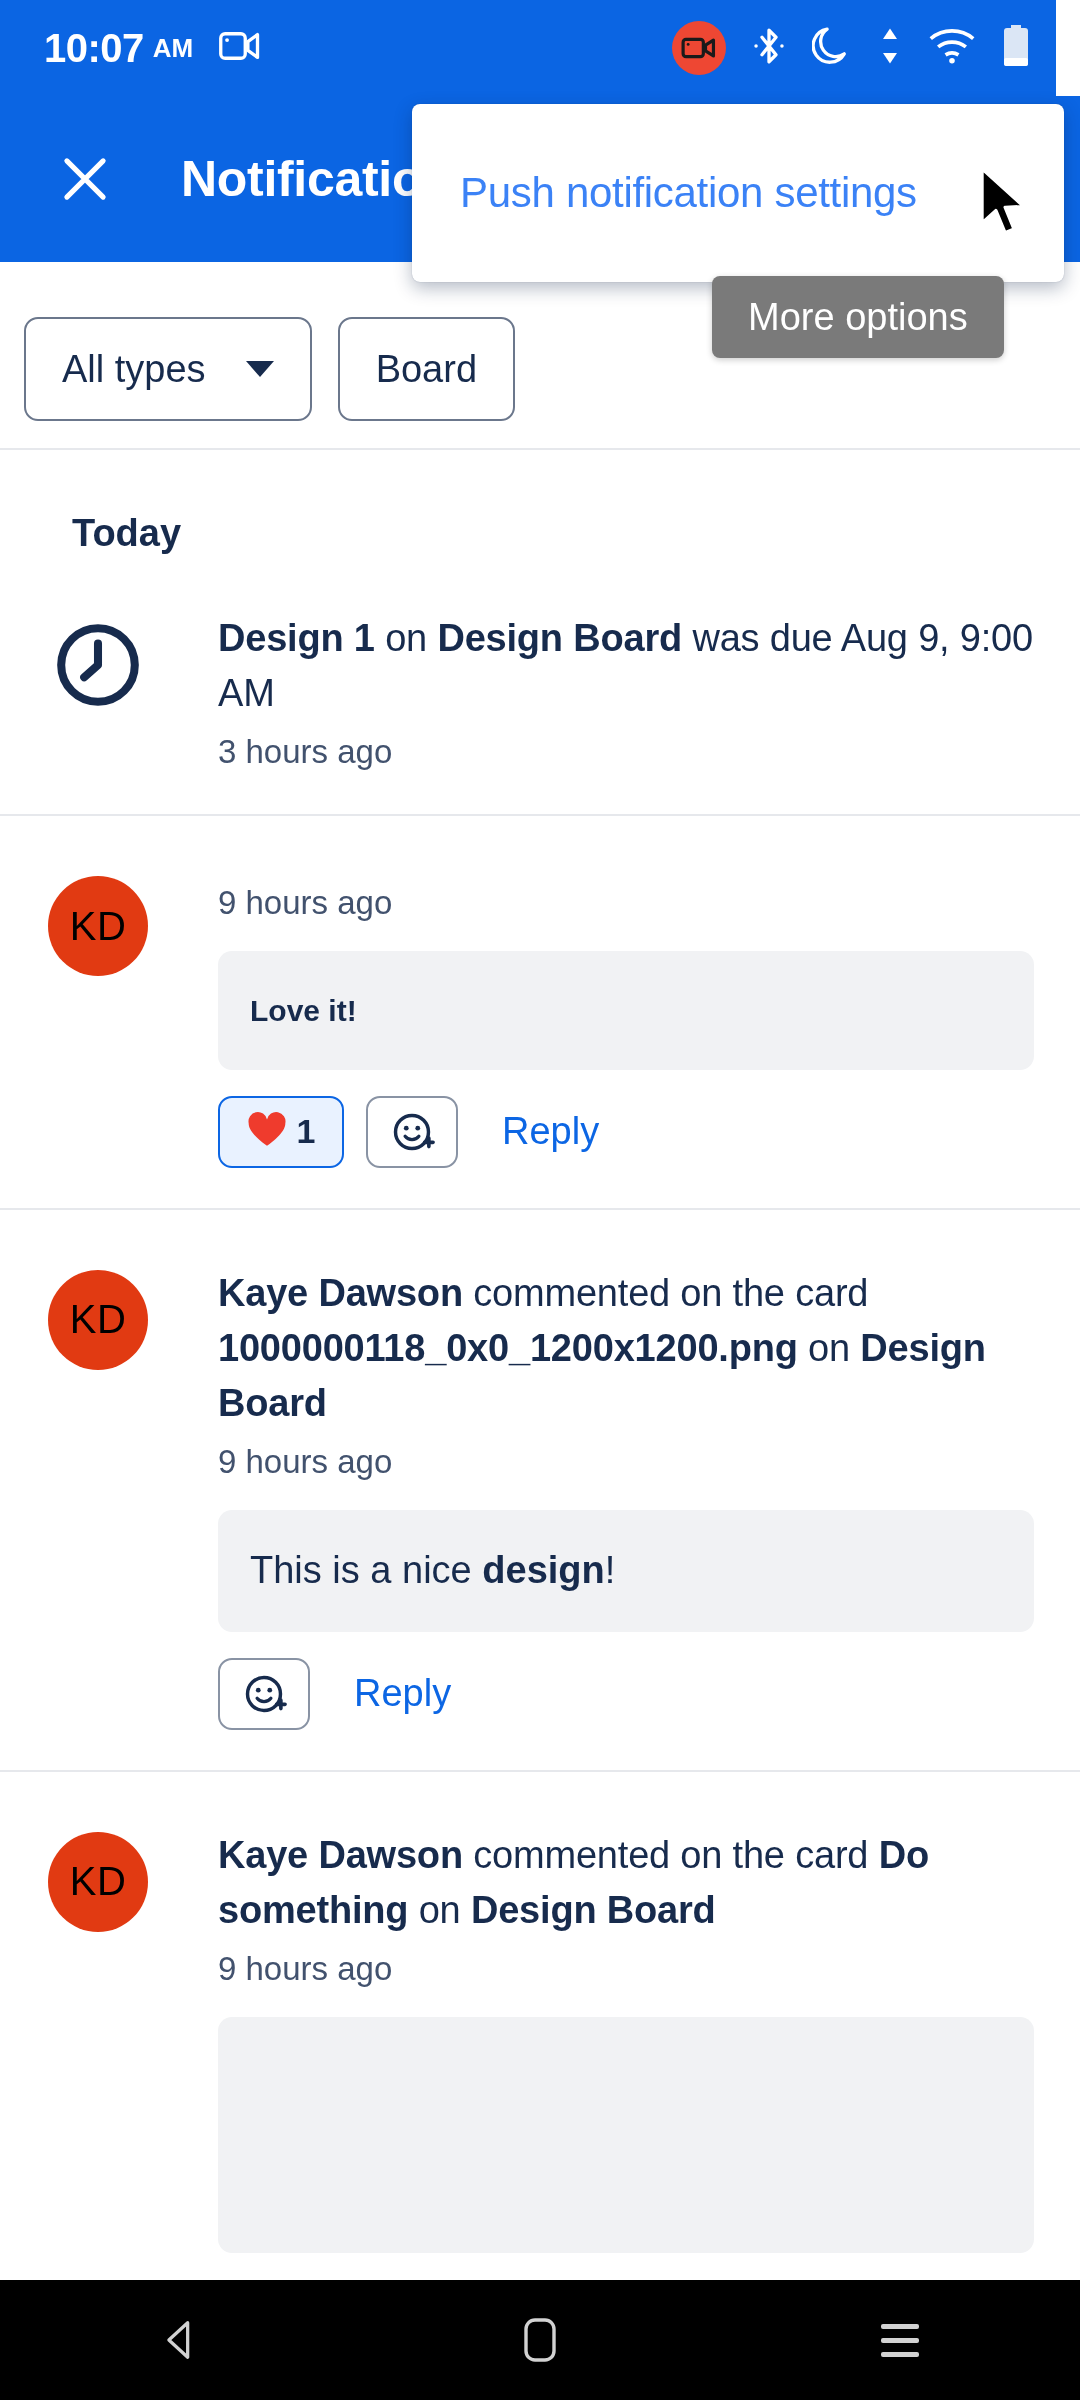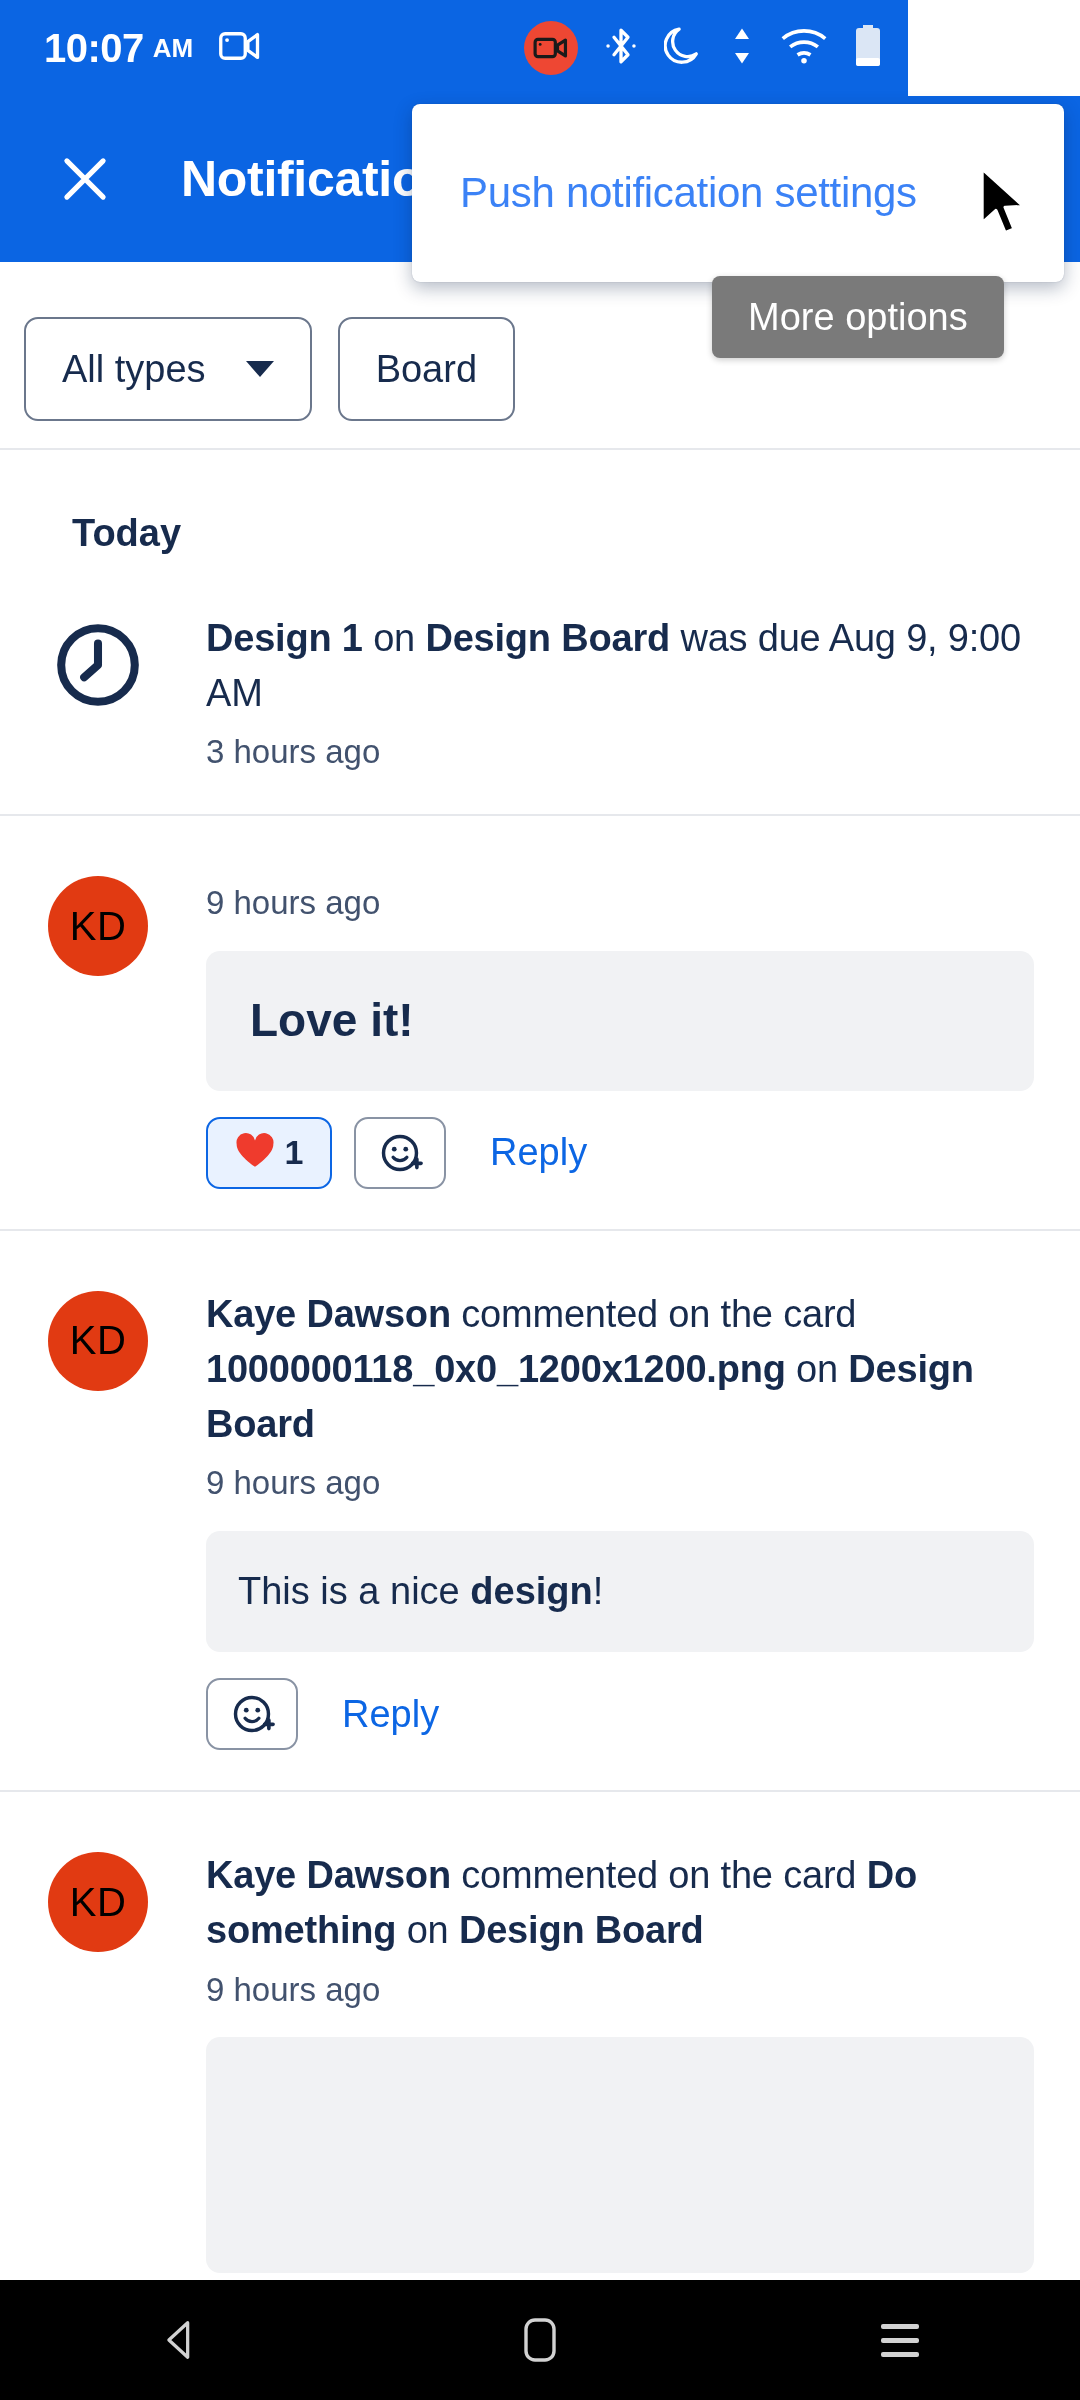--- a/index.html
+++ b/index.html
@@ -12,21 +12,21 @@
   #screen {
     position: relative;
     width: 1080px; height: 2400px;
     background: #ffffff;
     overflow: hidden;
   }
 
   
   .statusbar {
     position: absolute; top: 0; left: 0;
-    width: 908px; height: 96px;
+    width: 1056px; height: 96px;
     background: #0B65E3;
     display: flex; align-items: center;
     padding: 0 26px 0 44px;
   }
   .sb-time {
     color: #ffffff;
     font-size: 40px;
     font-weight: bold;
     letter-spacing: -0.5px;
     line-height: 1;
@@ -109,20 +109,21 @@
     color: #172B4D;
     font-size: 38px;
     font-weight: bold;
     padding: 62px 0 0 72px;
   }
 
   .notif {
     display: flex;
     padding: 56px 36px 40px 48px;
     border-bottom: 2px solid #E6E8EC;
+    gap: 12px;
   }
   .notif:last-child { border-bottom: none; }
 
   .avatar-wrap {
     width: 106px; min-width: 106px;
     display: flex; justify-content: flex-start;
     padding-top: 4px;
   }
   .avatar {
     width: 100px; height: 100px;
@@ -160,21 +161,21 @@
 
   .bubble {
     margin-top: 26px;
     background: #F1F2F4;
     border-radius: 14px;
     padding: 36px 32px;
     color: #172B4D;
     font-size: 38px;
     line-height: 1.3;
   }
-  .bubble.big { font-size: 46px; font-weight: bold; padding: 40px 44px; }
+  .bubble.big { font-size: 30px; font-weight: bold; padding: 40px 32px; }
   .bubble.clipped { padding-bottom: 200px; }
 
   .actions {
     margin-top: 26px;
     display: flex; align-items: center;
     gap: 22px;
   }
   .react-chip {
     height: 72px;
     min-width: 126px;

